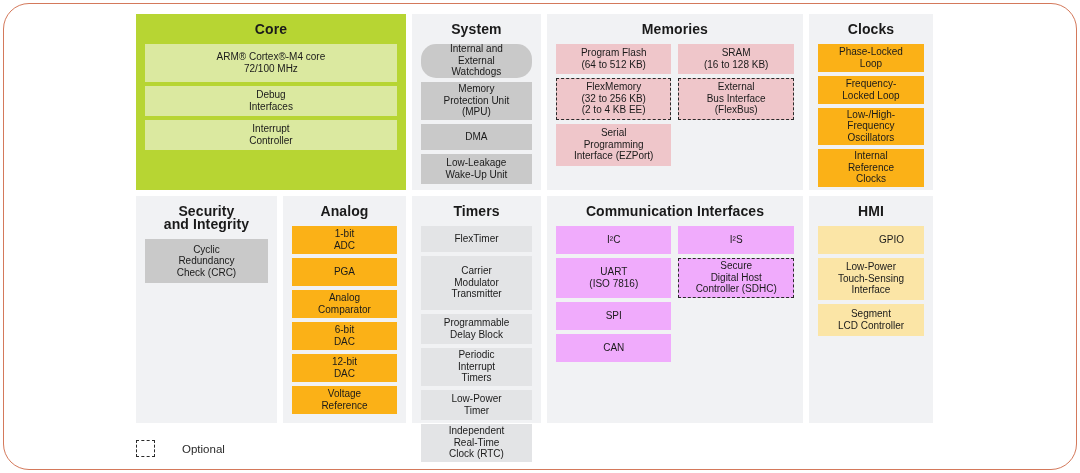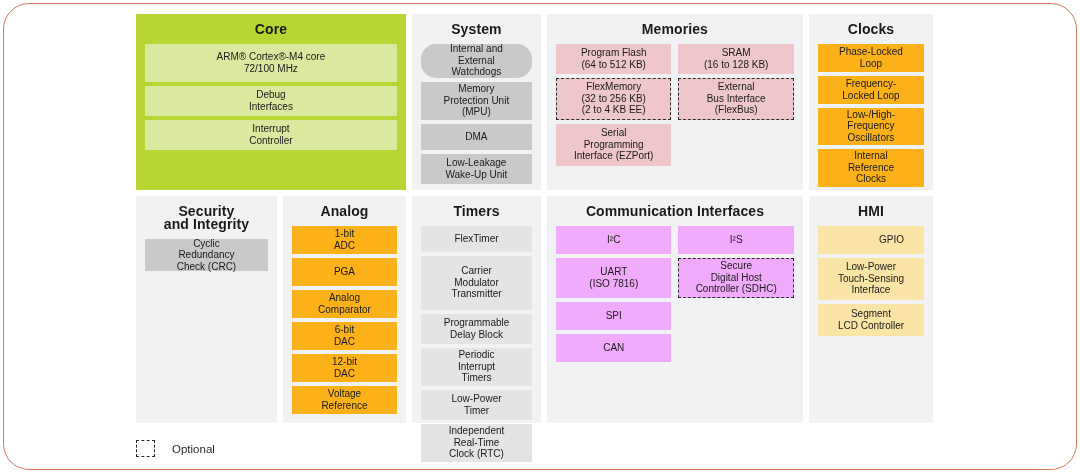--- a/index.html
+++ b/index.html
@@ -133,21 +133,21 @@
   .h-sys-4 { height: 30px; }
   .h-mem-1 { height: 30px; }
   .h-mem-2 { height: 42px; }
   .h-mem-3 { height: 42px; }
   .h-clk-1 { height: 28px; }
   .h-clk-2 { height: 28px; }
   .h-clk-3 { height: 37px; }
   .h-clk-4 { height: 38px; }
 
   
-  .h-sec { height: 32px; }
+  .h-sec { height: 44px; }
   .h-ana { height: 28px; }
   .h-tim-1 { height: 26px; }
   .h-tim-2 { height: 54px; }
   .h-tim-3 { height: 30px; }
   .h-tim-4 { height: 38px; }
   .h-tim-5 { height: 30px; }
   .h-tim-6 { height: 38px; }
   .h-com-1 { height: 28px; }
   .h-com-2 { height: 40px; }
   .h-com-3 { height: 28px; }
@@ -156,21 +156,21 @@
   .h-hmi-2 { height: 42px; }
   .h-hmi-3 { height: 32px; }
 
   
   #legend {
     position: absolute;
     left: 136px;
     top: 440px;
     display: flex;
     align-items: center;
-    gap: 17px;
+    gap: 27px;
   }
   #legend-swatch {
     width: 19px;
     height: 17px;
     box-sizing: border-box;
     border: 1.6px dashed #2a2a2a;
     background: #ffffff;
   }
   #legend-label {
     font-size: 11.5px;

